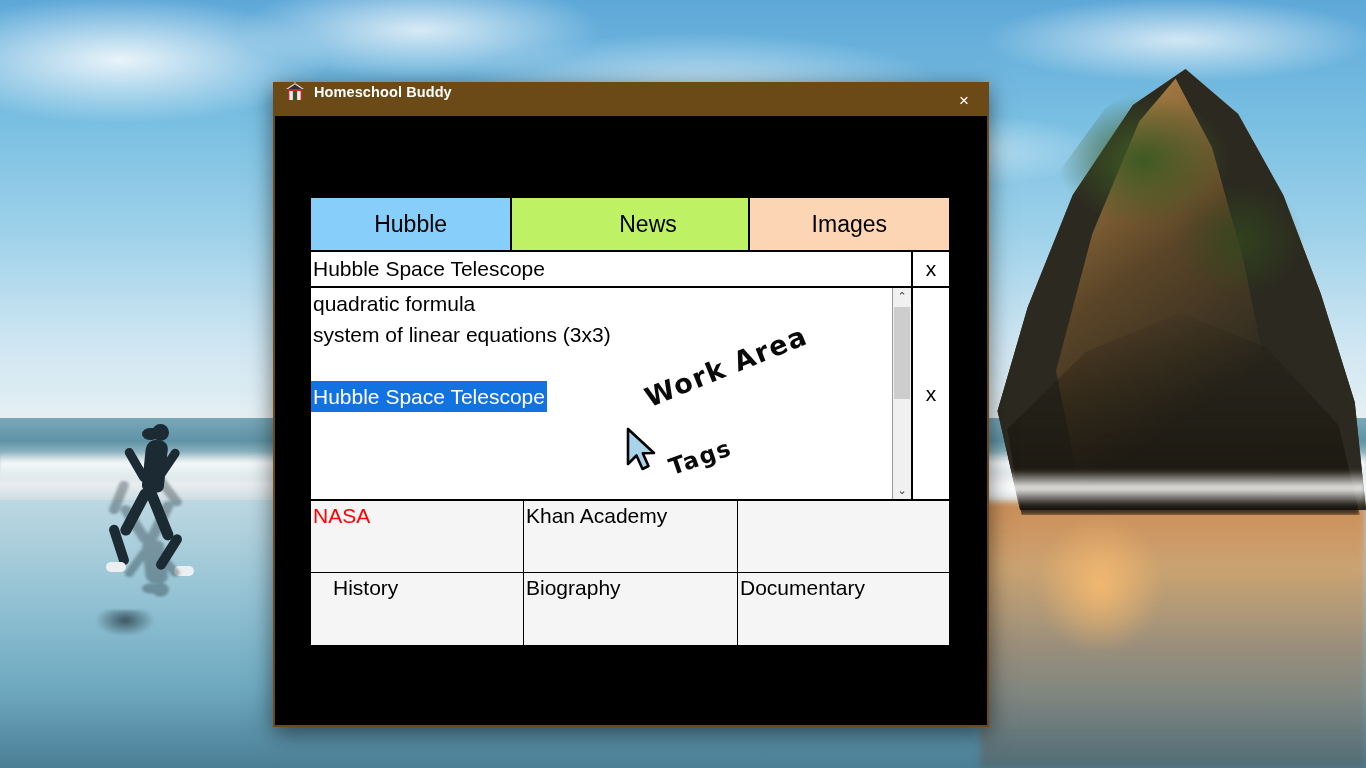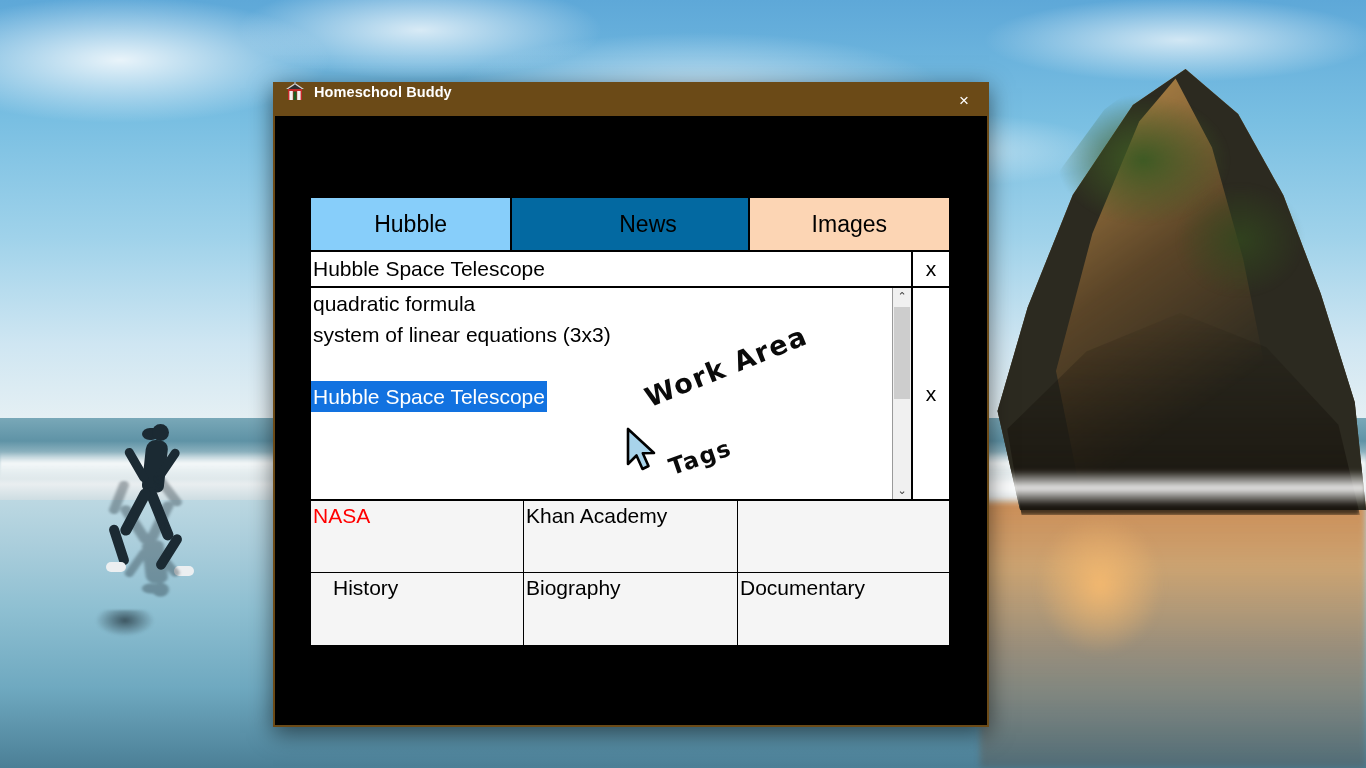--- a/index.html
+++ b/index.html
@@ -445,21 +445,21 @@
     </div>
 
     <div id="window-body">
 
       <div id="content">
 
         <div id="tab-bar">
           <div class="tab" style="background: rgb(135, 206, 250);">
             <span>Hubble</span>
           </div>
-          <div class="tab" style="background: #0369a1; padding-left: 36px;">
+          <div class="tab" style="background: #bef264; padding-left: 36px;">
             <span>News</span>
           </div>
           <div class="tab" style="background: rgb(252, 213, 180);">
             <span>Images</span>
           </div>
         </div>
 
         <div id="search-row">
           <input id="search-input" type="text" value="Hubble Space Telescope" style="">
           <div id="search-clear">x</div>

